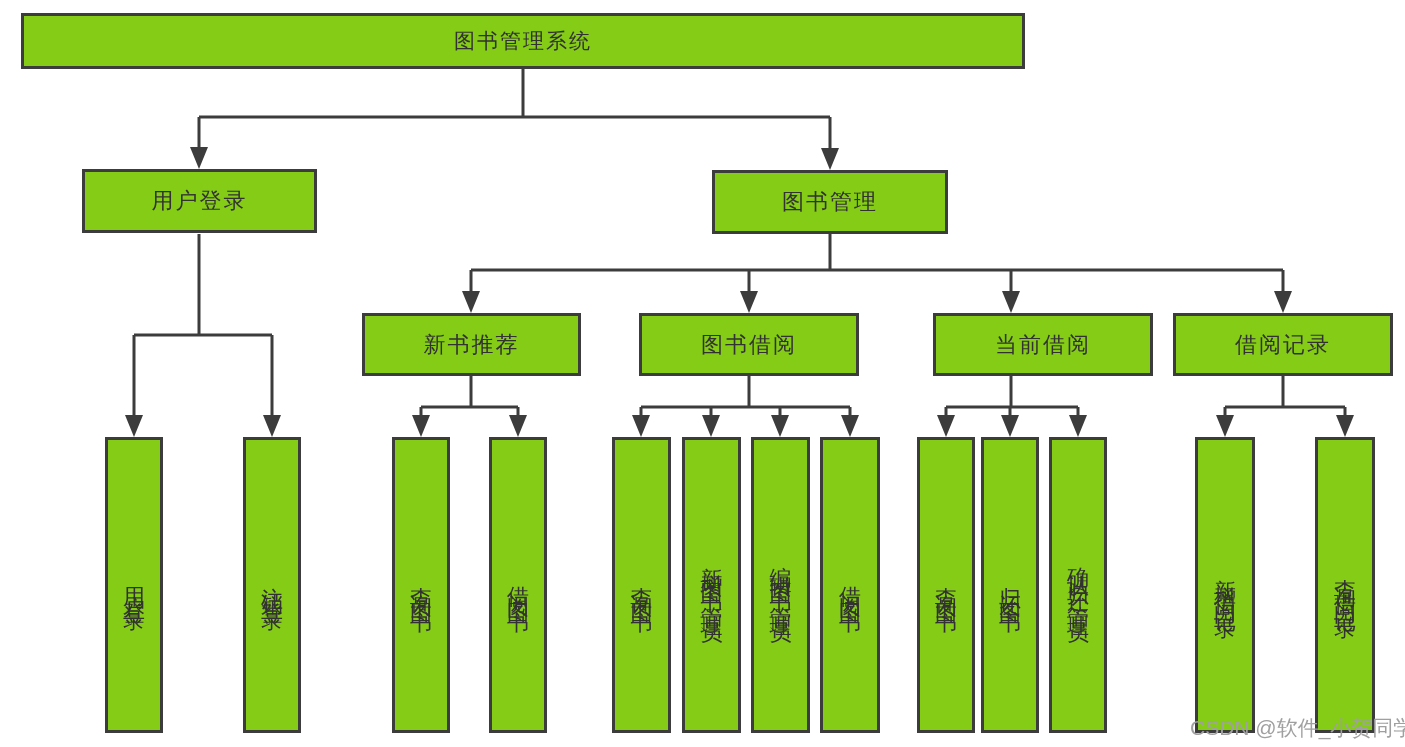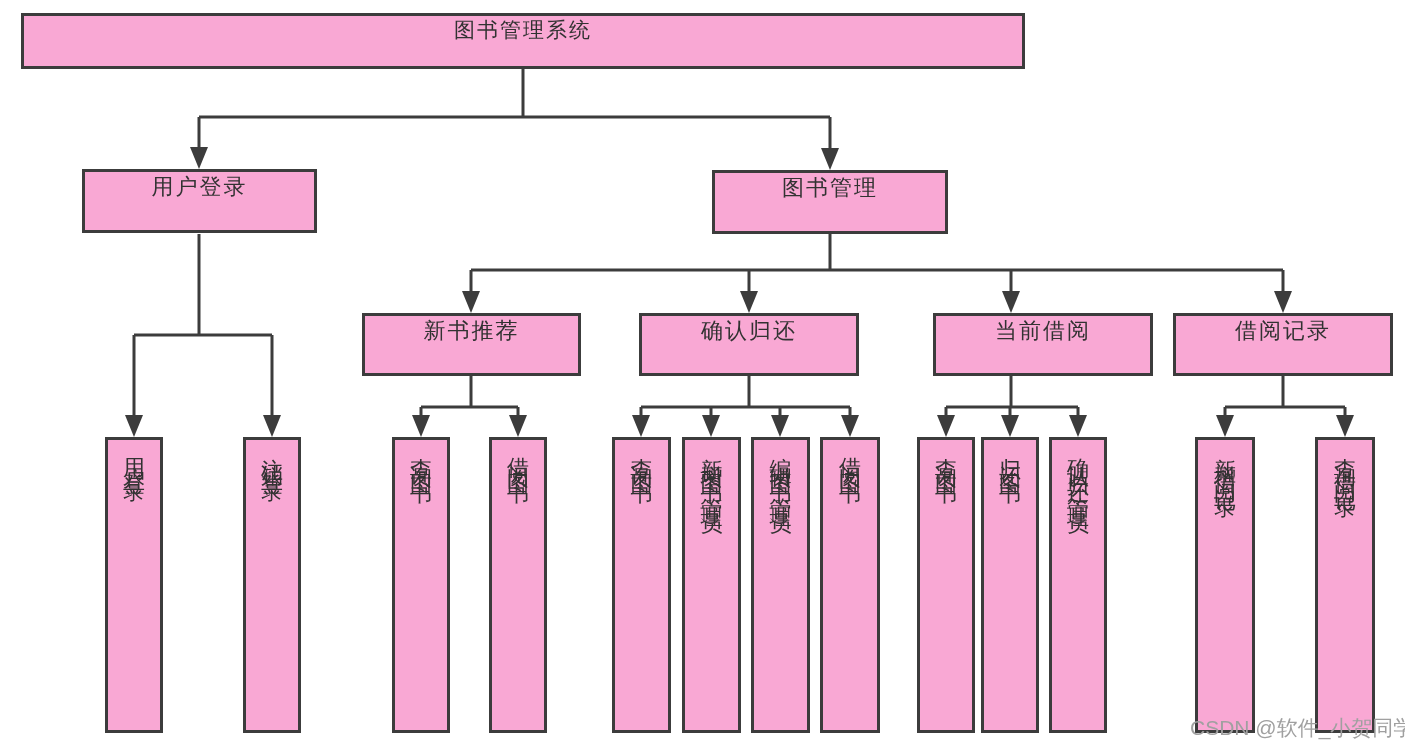--- a/index.html
+++ b/index.html
@@ -21,23 +21,24 @@
   svg.connectors {
     position: absolute;
     left: 0; top: 0;
     width: 1405px; height: 747px;
     z-index: 1;
   }
   svg.connectors path { stroke: var(--line); stroke-width: 3; fill: none; }
   svg.connectors .ah { fill: var(--line); }
   .node {
     position: absolute;
-    background: #f9a8d4;
+    background: #84cc16;
     border: 3px solid var(--line);
     display: flex;
+    align-items: center;
     justify-content: center;
     z-index: 2;
     color: var(--text);
   }
   .node .label {
     font-size: 22px;
     letter-spacing: 2px;
     color: var(--text);
     white-space: nowrap;
   }
@@ -113,21 +114,21 @@
     <span class="label">用户登录</span>
   </div>
   <div class="node" style="left:362px; top:313px; width:219px; height:63px;">
     <span class="label">新书推荐</span>
   </div>
 
   <div class="node" style="left:712px; top:170px; width:236px; height:64px;">
     <span class="label">图书管理</span>
   </div>
   <div class="node" style="left:639px; top:313px; width:220px; height:63px;">
-    <span class="label">确认归还</span>
+    <span class="label">图书借阅</span>
   </div>
   <div class="node" style="left:901px; top:313px; width:220px; height:63px;margin-left:32px;">
     <span class="label">当前借阅</span>
   </div>
   <div class="node" style="left:1173px; top:313px; width:220px; height:63px;">
     <span class="label">借阅记录</span>
   </div>
 
   <div class="node leaf" style="left:105px; width:58px;">
     <span class="vlabel">用户登录</span>

